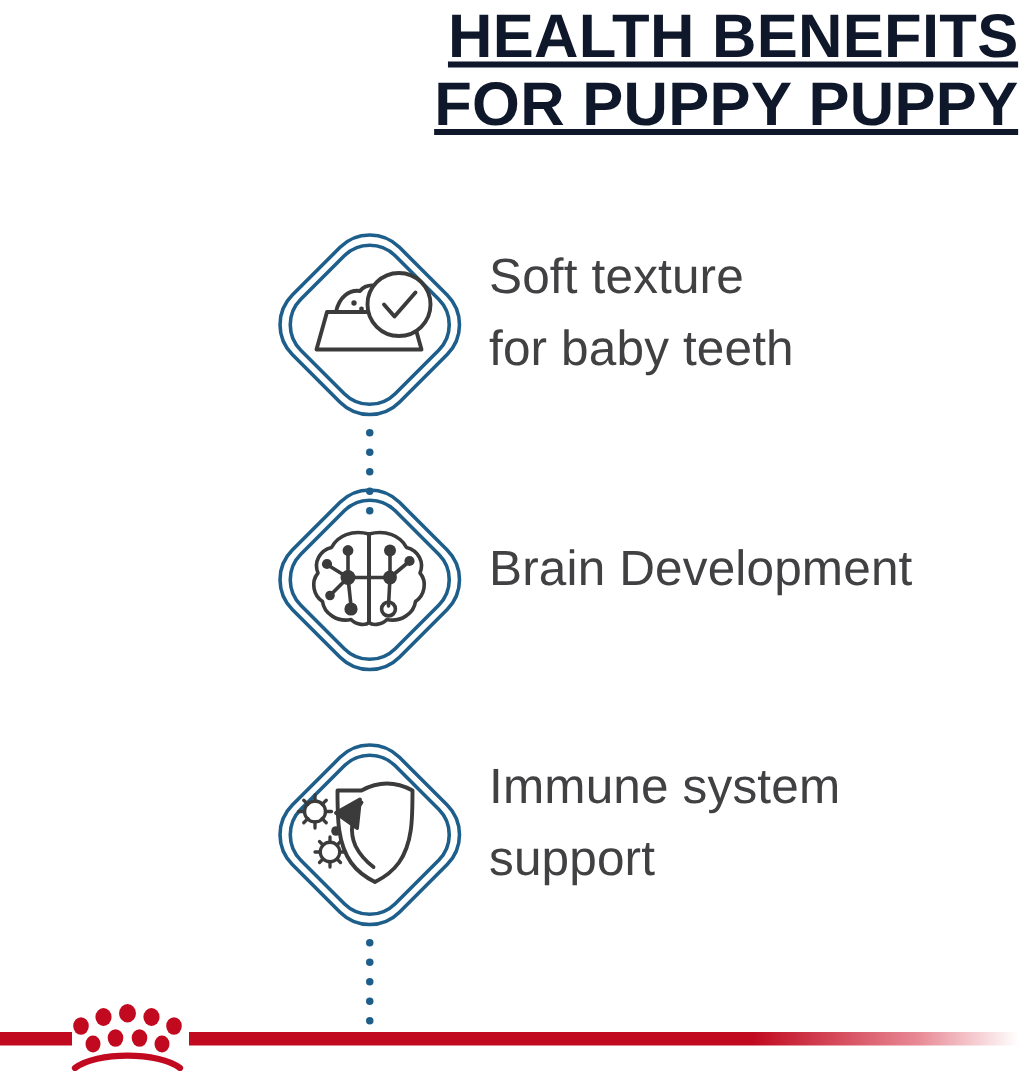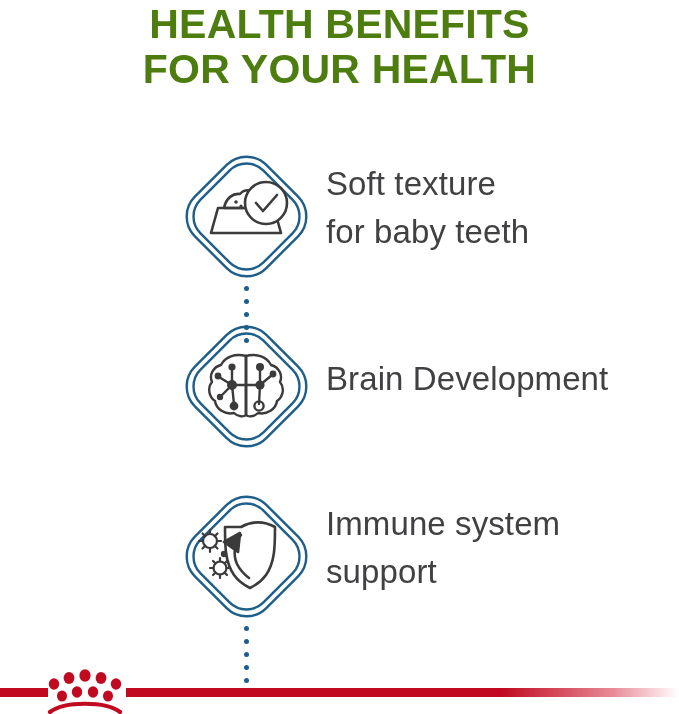--- a/index.html
+++ b/index.html
@@ -18,26 +18,27 @@
     background: #ffffff;
     overflow: hidden;
   }
 
   
   .title {
     position: absolute;
     top: 2px;
     left: 0;
     width: 679px;
-    text-align: center;
-    color: #4d7c0f;
+    text-align: right;
+    color: #0f172a;
     font-size: 41px;
     font-weight: bold;
     line-height: 45px;
     letter-spacing: 0.2px;
+    text-decoration: underline;
   }
   .title .line {
     display: block;
     white-space: nowrap;
   }
 
   
   .benefits {
     position: absolute;
     top: 150px;
@@ -120,21 +121,21 @@
     height: 46px;
   }
 </style>
 </head>
 <body>
 
 <div class="page">
 
   <div class="title">
     <span class="line">HEALTH BENEFITS</span>
-    <span class="line">FOR YOUR HEALTH</span>
+    <span class="line">FOR PUPPY PUPPY</span>
   </div>
 
   <div class="benefits">
 
     <div class="benefit-row row1">
       <div class="badge">
         <svg width="133" height="133" viewBox="0 0 133 133" xmlns="http://www.w3.org/2000/svg">
           <g fill="none" stroke="#1d5e8b" stroke-width="2.4">
             <rect x="22" y="22" width="89" height="89" rx="24" ry="24" transform="rotate(45 66.5 66.5)"></rect>
             <rect x="16" y="16" width="101" height="101" rx="28" ry="28" transform="rotate(45 66.5 66.5)"></rect>

